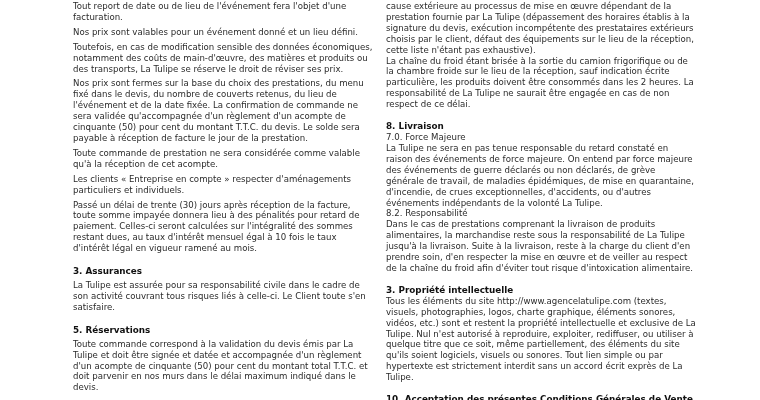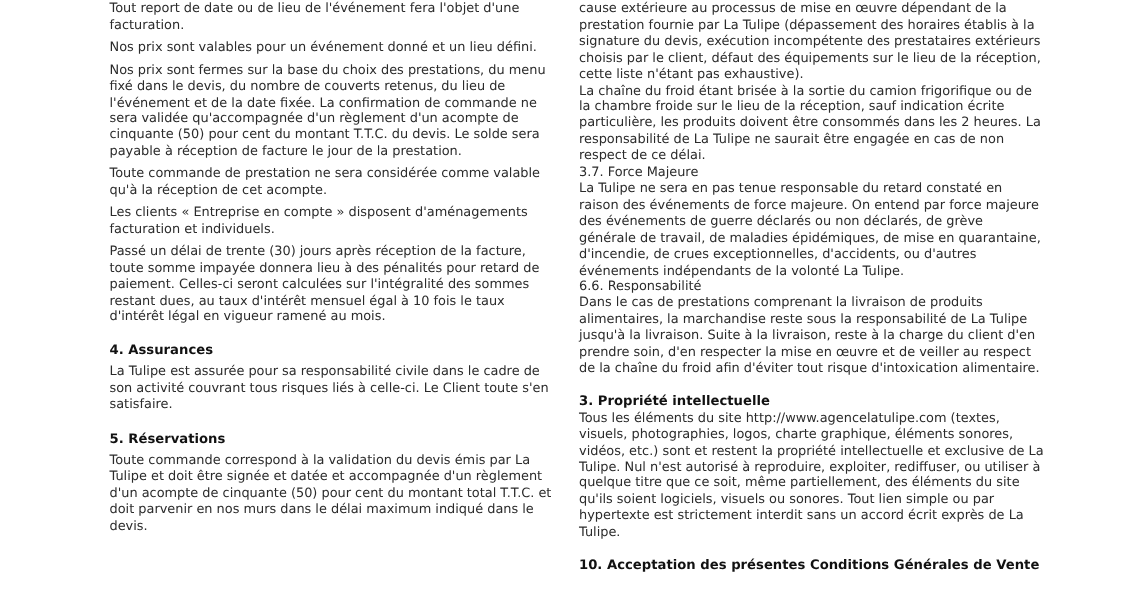--- a/index.html
+++ b/index.html
@@ -51,48 +51,50 @@
     margin: 11px 0 0 0;
   }
 </style>
 </head>
 <body>
 
 <div class="col col-left">
   <div>
     <p>Tout report de date ou de lieu de l'événement fera l'objet d'une facturation.</p>
     <p>Nos prix sont valables pour un événement donné et un lieu défini.</p>
+    <p>Toutefois, en cas de modification sensible des données économiques, notamment des coûts de main-d'œuvre, des matières et produits ou des transports, La Tulipe se réserve le droit de réviser ses prix.</p>
     <p>Nos prix sont fermes sur la base du choix des prestations, du menu fixé dans le devis, du nombre de couverts retenus, du lieu de l'événement et de la date fixée. La confirmation de commande ne sera validée qu'accompagnée d'un règlement d'un acompte de cinquante (50) pour cent du montant T.T.C. du devis. Le solde sera payable à réception de facture le jour de la prestation.</p>
     <p>Toute commande de prestation ne sera considérée comme valable qu'à la réception de cet acompte.</p>
-    <p>Les clients « Entreprise en compte » disposent d'aménagements facturation et individuels.</p>
+    <p>Les clients « Entreprise en compte » respecter d'aménagements particuliers et individuels.</p>
     <p>Passé un délai de trente (30) jours après réception de la facture, toute somme impayée donnera lieu à des pénalités pour retard de paiement. Celles-ci seront calculées sur l'intégralité des sommes restant dues, au taux d'intérêt mensuel égal à 10 fois le taux d'intérêt légal en vigueur ramené au mois.</p>
   </div>
 
   <div>
-    <h3>4. Assurances</h3>
+    <h3>3. Assurances</h3>
     <p>La Tulipe est assurée pour sa responsabilité civile dans le cadre de son activité couvrant tous risques liés à celle-ci. Le Client toute s'en satisfaire.</p>
   </div>
 
   <div>
     <h3>5. Réservations</h3>
     <p>Toute commande correspond à la validation du devis émis par La Tulipe et doit être signée et datée et accompagnée d'un règlement d'un acompte de cinquante (50) pour cent du montant total T.T.C. et doit parvenir en nos murs dans le délai maximum indiqué dans le devis.</p>
 
   </div>
 </div>
 
 <div class="col col-right">
   <div>
     <p>cause extérieure au processus de mise en œuvre dépendant de la prestation fournie par La Tulipe (dépassement des horaires établis à la signature du devis, exécution incompétente des prestataires extérieurs choisis par le client, défaut des équipements sur le lieu de la réception, cette liste n'étant pas exhaustive).</p>
     <p>La chaîne du froid étant brisée à la sortie du camion frigorifique ou de la chambre froide sur le lieu de la réception, sauf indication écrite particulière, les produits doivent être consommés dans les 2 heures. La responsabilité de La Tulipe ne saurait être engagée en cas de non respect de ce délai.</p>
   </div>
 
   <div>
-    <p>3.7. Force Majeure</p>
+    <h3>8. Livraison</h3>
+    <p>7.0. Force Majeure</p>
     <p>La Tulipe ne sera en pas tenue responsable du retard constaté en raison des événements de force majeure. On entend par force majeure des événements de guerre déclarés ou non déclarés, de grève générale de travail, de maladies épidémiques, de mise en quarantaine, d'incendie, de crues exceptionnelles, d'accidents, ou d'autres événements indépendants de la volonté La Tulipe.</p>
-    <p>6.6. Responsabilité</p>
+    <p>8.2. Responsabilité</p>
     <p>Dans le cas de prestations comprenant la livraison de produits alimentaires, la marchandise reste sous la responsabilité de La Tulipe jusqu'à la livraison. Suite à la livraison, reste à la charge du client d'en prendre soin, d'en respecter la mise en œuvre et de veiller au respect de la chaîne du froid afin d'éviter tout risque d'intoxication alimentaire.</p>
   </div>
 
   <div>
     <h3>3. Propriété intellectuelle</h3>
     <p>Tous les éléments du site http://www.agencelatulipe.com (textes, visuels, photographies, logos, charte graphique, éléments sonores, vidéos, etc.) sont et restent la propriété intellectuelle et exclusive de La Tulipe. Nul n'est autorisé à reproduire, exploiter, rediffuser, ou utiliser à quelque titre que ce soit, même partiellement, des éléments du site qu'ils soient logiciels, visuels ou sonores. Tout lien simple ou par hypertexte est strictement interdit sans un accord écrit exprès de La Tulipe.</p>
   </div>
 
   <div>
     <h3>10. Acceptation des présentes Conditions Générales de Vente</h3>

